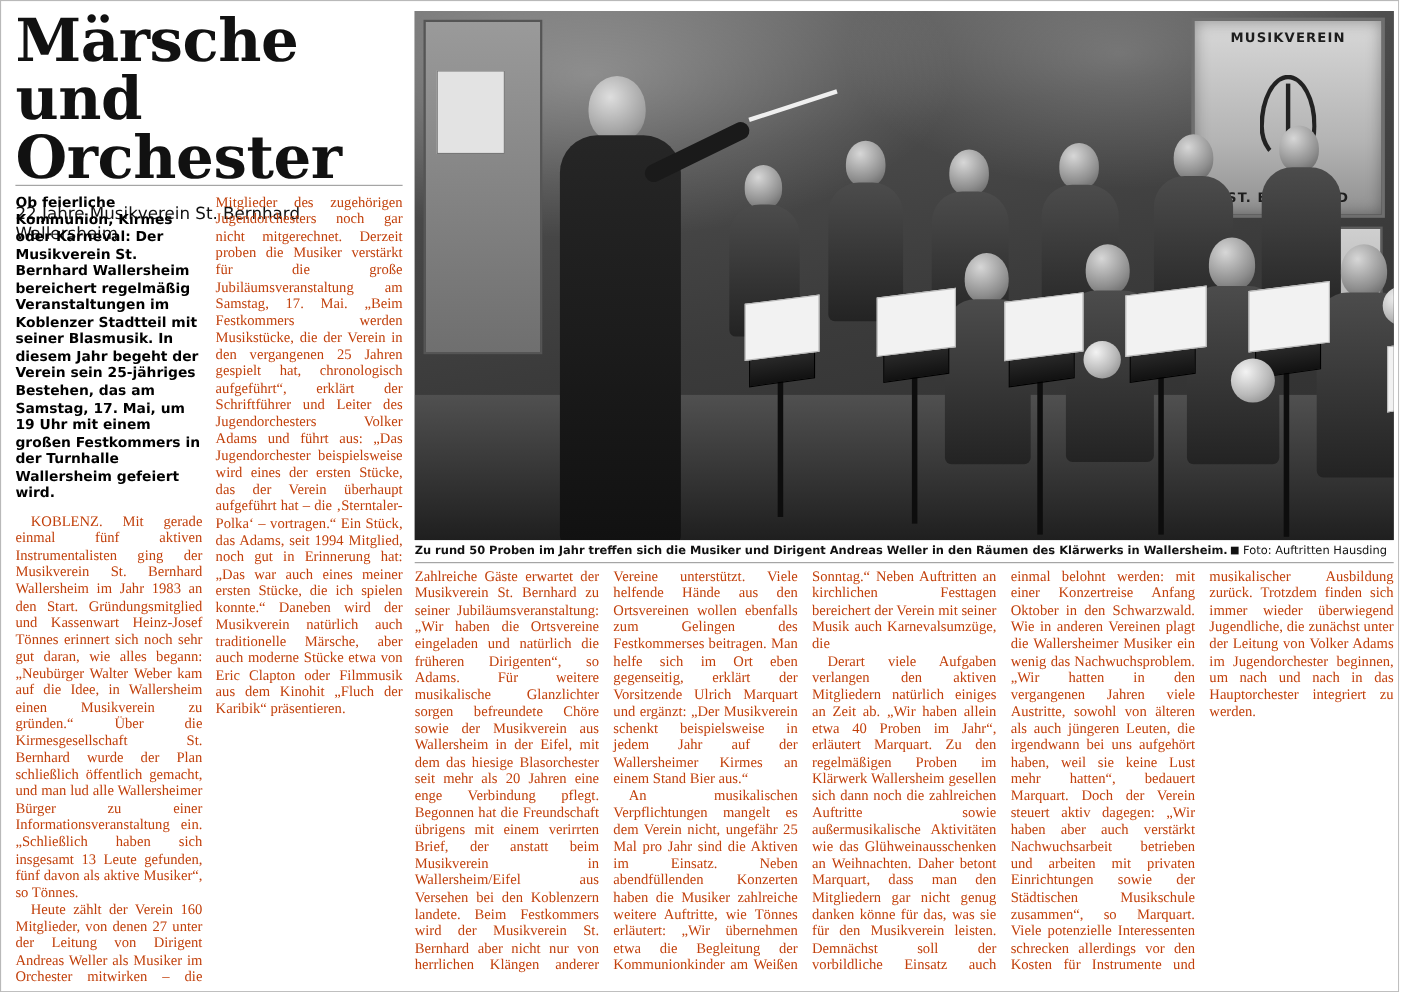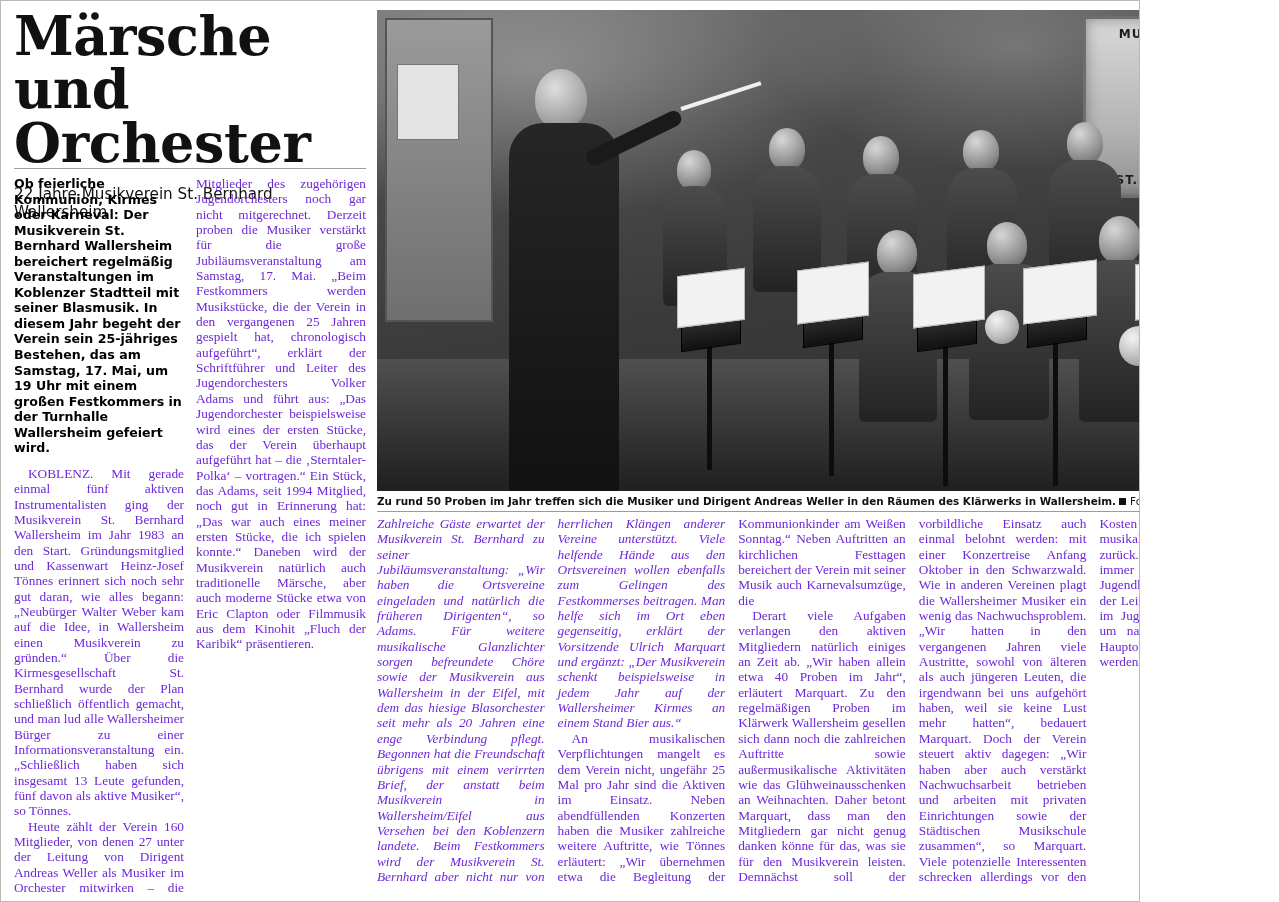--- a/index.html
+++ b/index.html
@@ -2,21 +2,21 @@
 <html><head>
 <meta charset="utf-8">
 <style>
   html, body {
     margin: 0;
     padding: 0;
     background: #ffffff;
   }
   #page {
     position: relative;
-    width: 1140px;
+    width: 1272px;
     height: 902px;
     background: #ffffff;
     overflow: hidden;
     font-family: "Liberation Serif", serif;
     color: #000000;
   }
   
   #page::after {
     content: "";
     position: absolute;
@@ -74,23 +74,23 @@
 
   p.body {
     margin: 0;
     font-family: "Liberation Serif", serif;
     font-size: 13.3px;
     line-height: 1.155;
     text-align: justify;
     text-indent: 14px;
     hyphens: auto;
     -webkit-hyphens: auto;
-    color: #6d28d9;
-  }
-  p.body.noindent { text-indent: 0; font-style: italic; }
+    color: #c2410c;
+  }
+  p.body.noindent { text-indent: 0; }
 
   p.lead {
     margin: 0 0 0 0;
     font-family: "DejaVu Sans", "Liberation Sans", sans-serif;
     font-weight: 700;
     font-size: 12.6px;
     line-height: 1.235;
     text-align: left;
     color: #000;
   }

